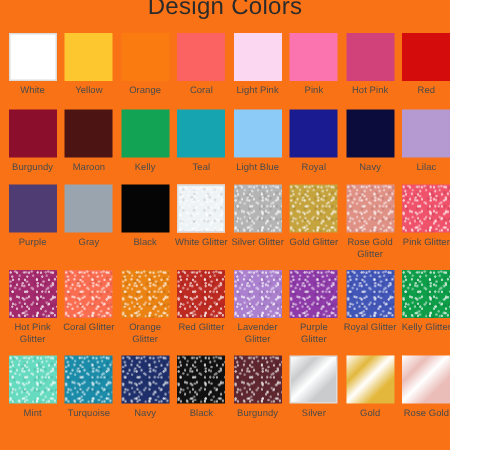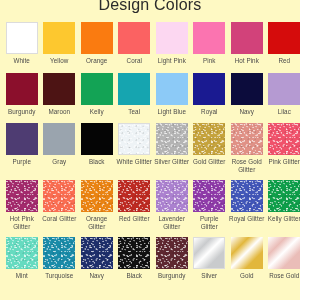--- a/index.html
+++ b/index.html
@@ -11,21 +11,21 @@
     width: 300px;
     height: 300px;
     overflow: hidden;
     font-family: "Liberation Sans", sans-serif;
     color: #3a3a3a;
   }
   #page {
     position: relative;
     width: 300px;
     height: 300px;
-    background: #fef9c3;
+    background: #f97316;
   }
   .page-title {
     position: absolute;
     top: -4px;
     left: 0;
     width: 300px;
     text-align: center;
     font-size: 16px;
     font-weight: 400;
     letter-spacing: 0.2px;

